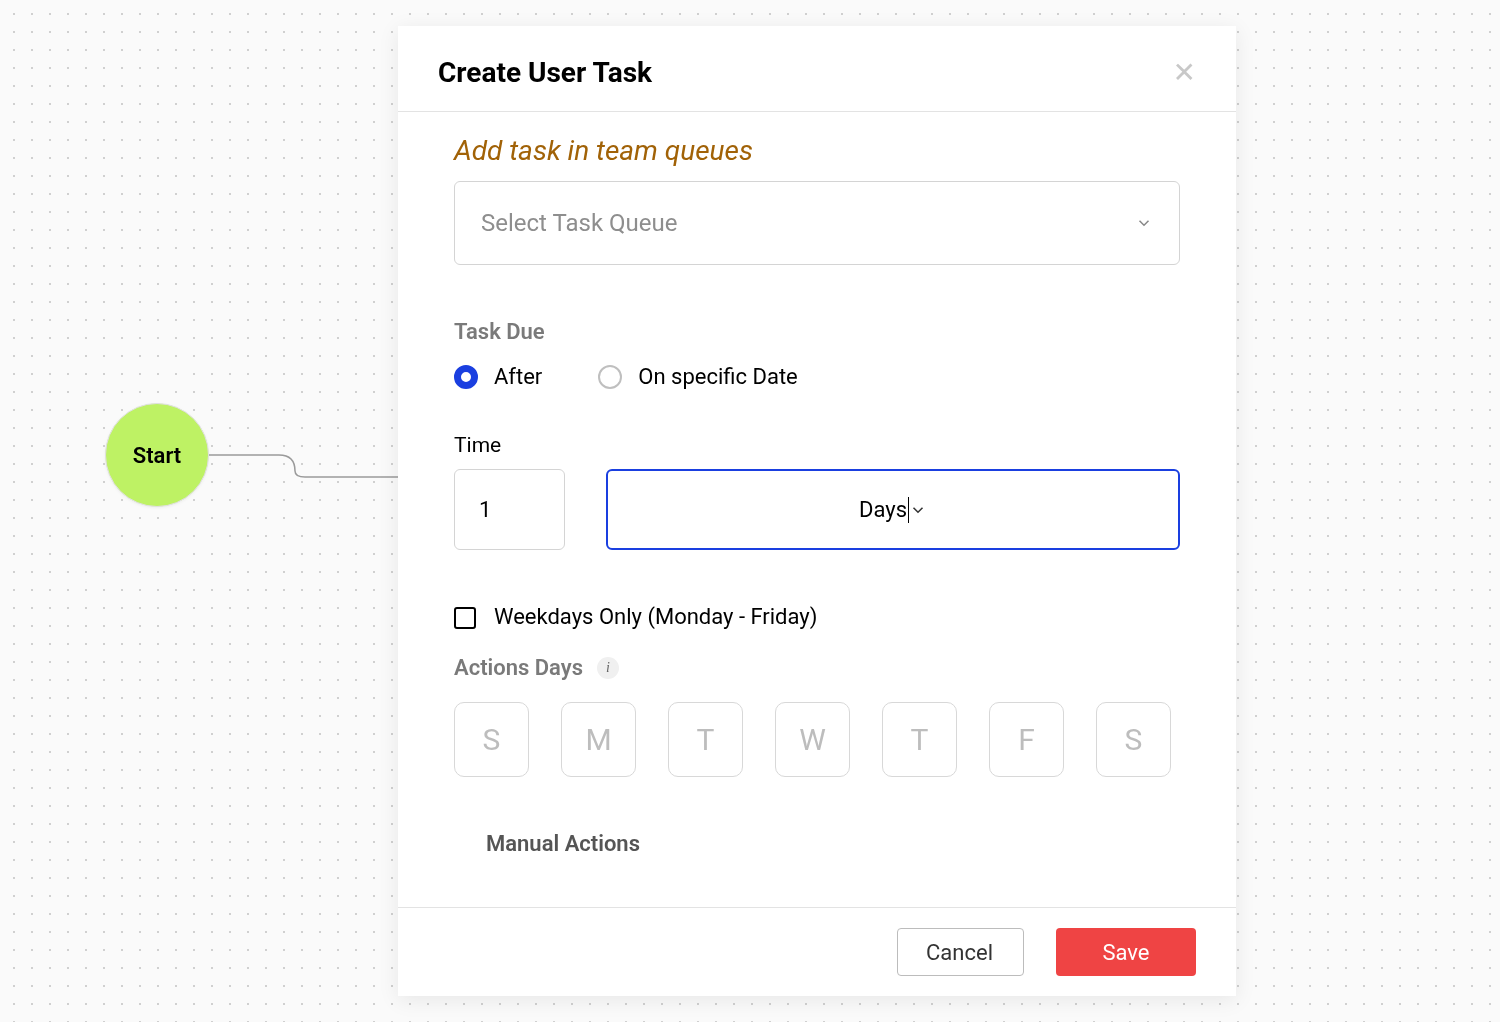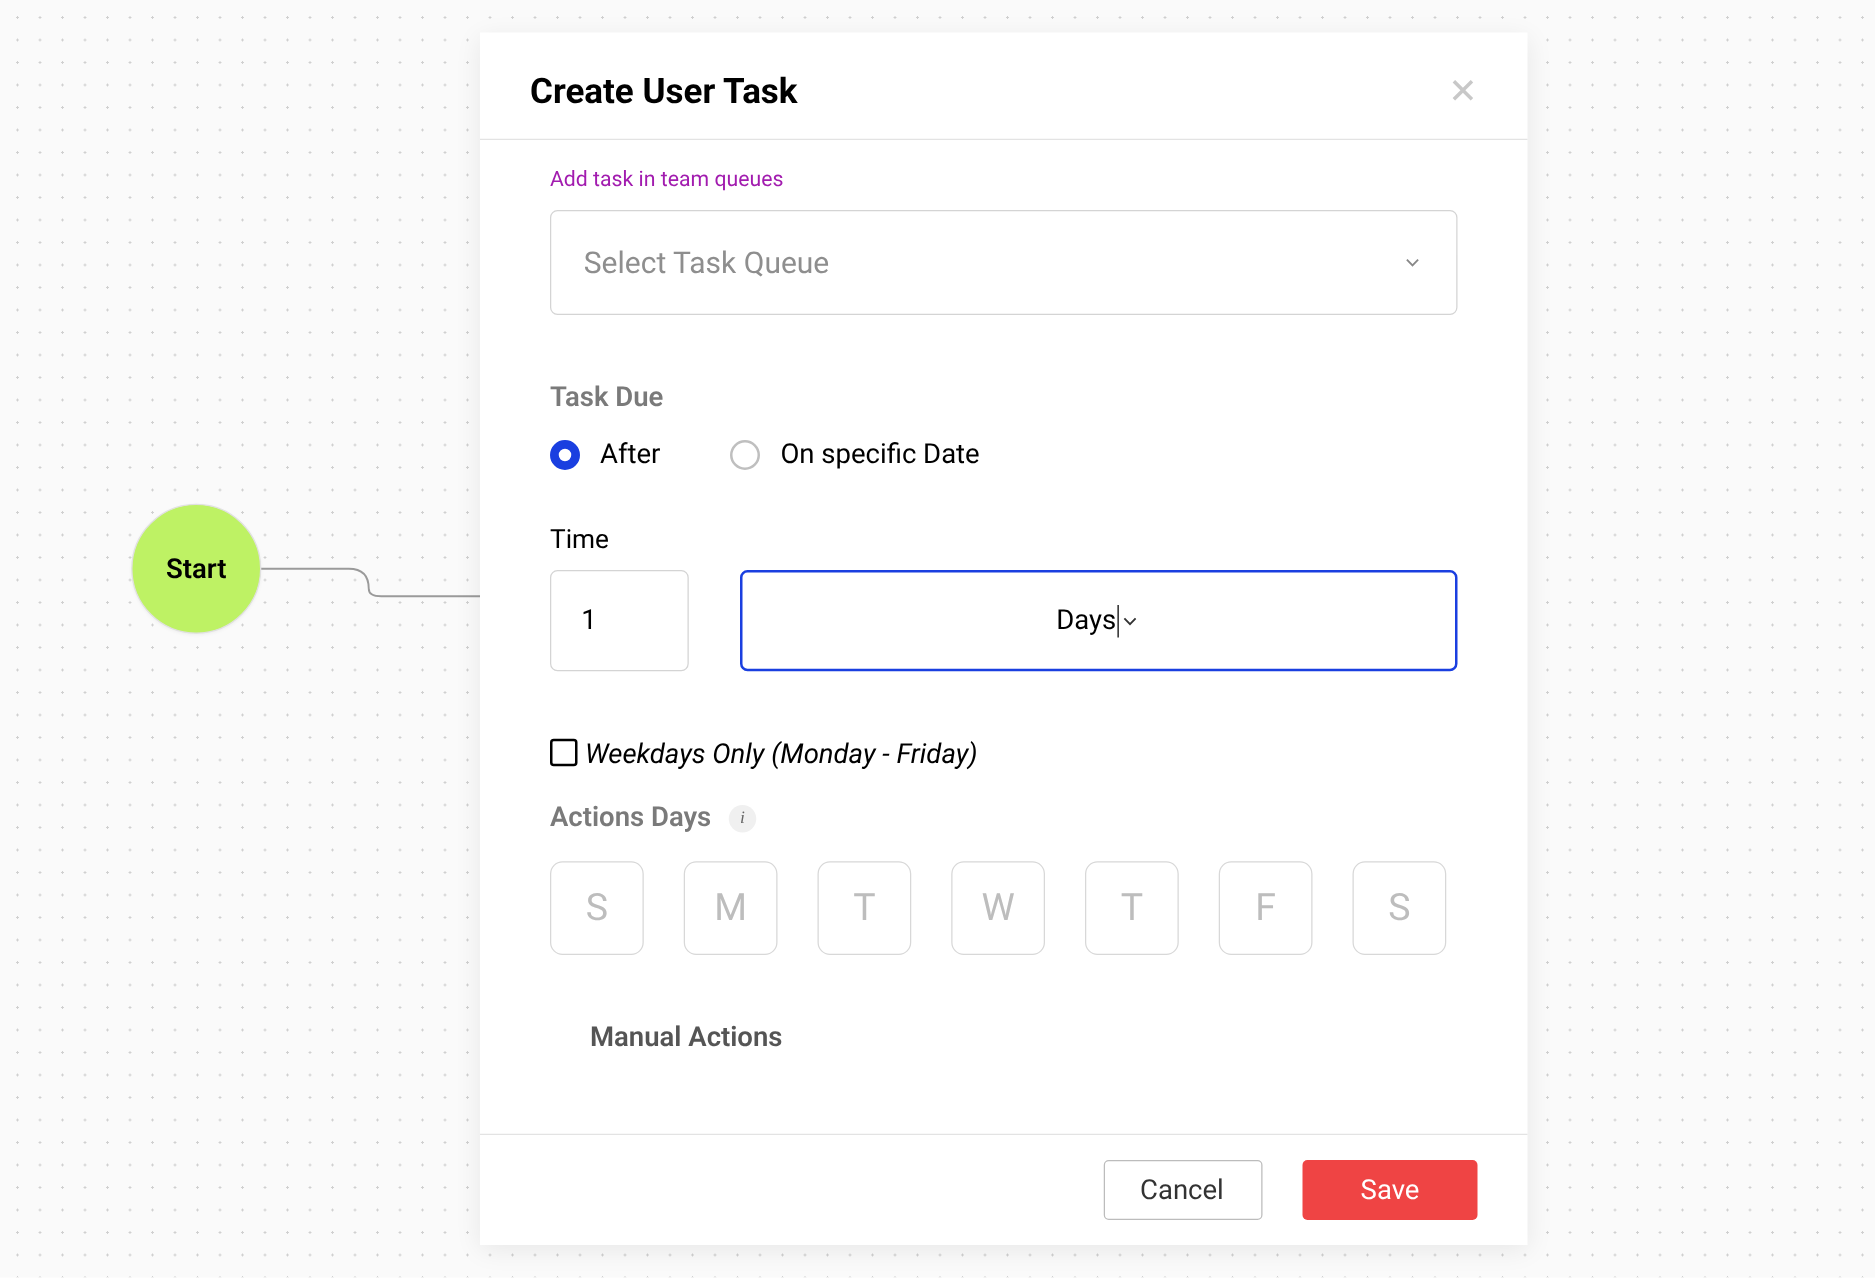--- a/index.html
+++ b/index.html
@@ -39,21 +39,21 @@
       position: absolute;
       left: 209px;
       top: 454px;
       width: 190px;
       height: 24px;
     }
     .connector svg { width: 100%; height: 100%; overflow: visible; }
 
     .modal {
       position: absolute;
-      left: 384px;
+      left: 398px;
       top: 26px;
       width: 838px;
       height: 970px;
       background: #fff;
       box-shadow: 0 4px 20px rgba(0,0,0,0.08);
       display: flex;
       flex-direction: column;
     }
     .modal-header {
       display: flex;
@@ -72,23 +72,24 @@
       color: #c8c8c8;
       cursor: pointer;
       line-height: 1;
     }
     .modal-body {
       flex: 1;
       padding: 22px 56px 0 56px;
       overflow: hidden;
     }
     .field-label {
-      font-size: 17px;
-      color: #a21caf;
+      font-size: 28px;
+      color: #a16207;
       margin-bottom: 14px;
+      font-style: italic;
     }
     .section-label {
       font-size: 22px;
       font-weight: 600;
       color: #7a7a7a;
       margin-top: 54px;
       margin-bottom: 20px;
     }
     .select-box {
       width: 100%;
@@ -170,24 +171,23 @@
       align-items: center;
     }
     .cursor-line {
       width: 1px;
       height: 26px;
       background: #000;
       margin-left: 1px;
     }
     .checkbox-row {
       display: flex;
-      align-items: flex-start;
-      gap: 6px;
+      align-items: flex-end;
+      gap: 18px;
       margin-top: 54px;
-      font-style: italic;
     }
     .checkbox-box {
       width: 22px;
       height: 22px;
       border: 2px solid #000;
       border-radius: 3px;
     }
     .checkbox-label {
       font-size: 22px;
       color: #000;

